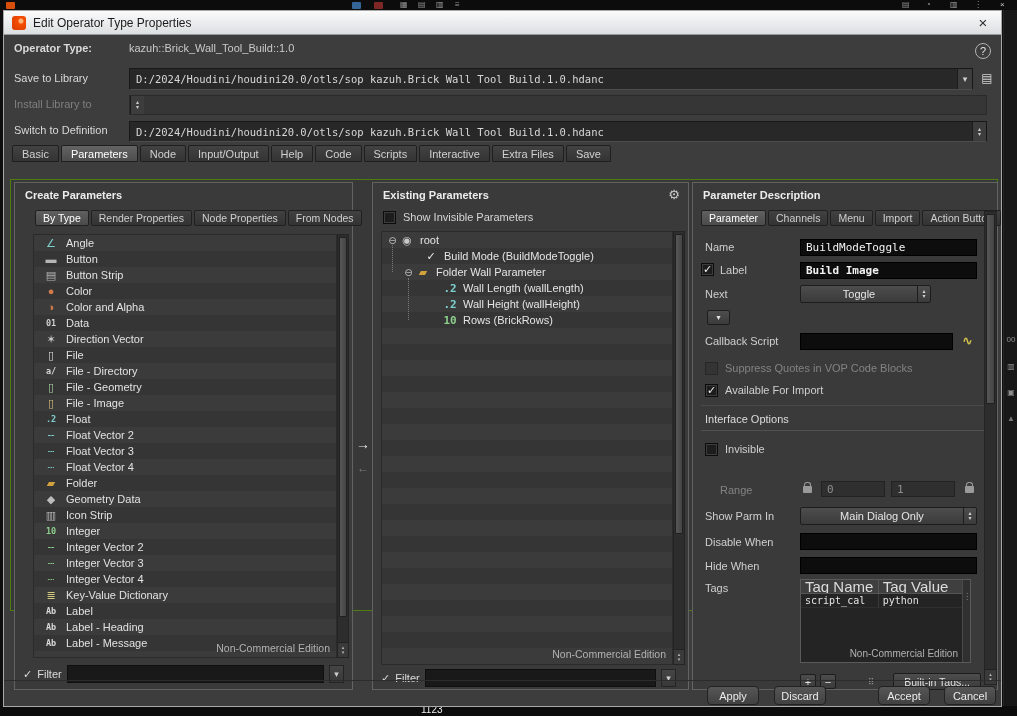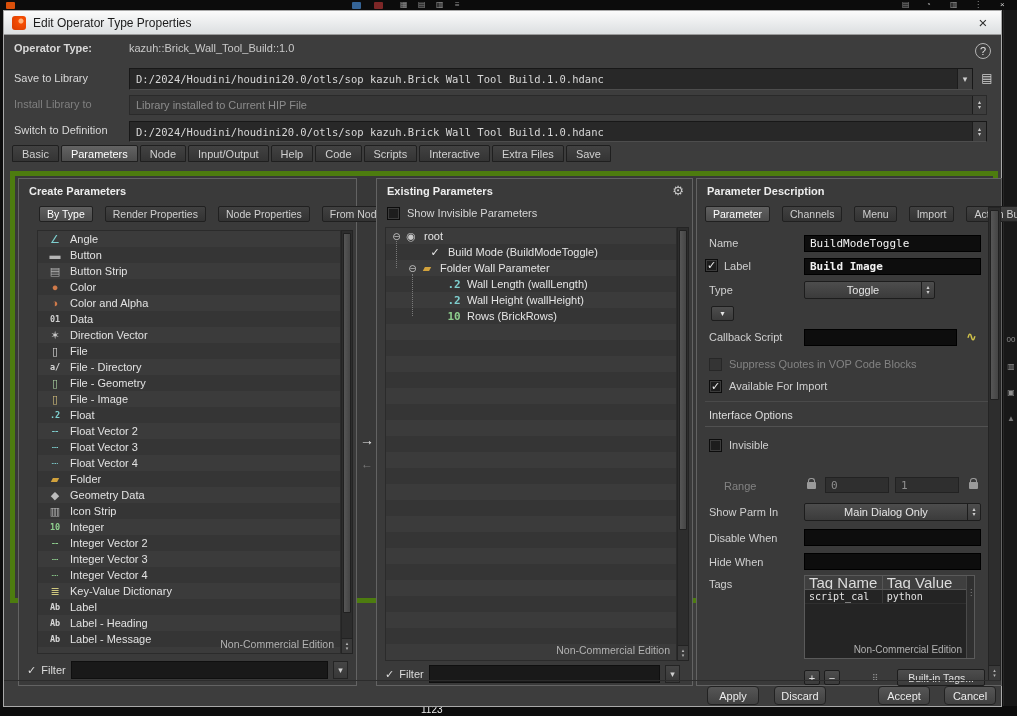--- a/index.html
+++ b/index.html
@@ -33,25 +33,25 @@
   .combo-arrow{width:15px;align-self:stretch;border-left:1px solid #1c1c1c;background:#3d3d3d;display:flex;align-items:center;justify-content:center;font-size:9px;color:#cfcfcf}
   .spinner{width:14px;align-self:stretch;border-left:1px solid #1c1c1c;background:#3d3d3d;display:flex;flex-direction:column;align-items:center;justify-content:center;font-size:6px;line-height:5px;color:#c8c8c8}
   .pathfield.disabled{background:#363636;border-color:#2a2a2a}
   .pathfield.disabled .ftext{color:#8d8d8d;font-family:"Liberation Sans",sans-serif;font-size:11px}
   .side-icon{position:absolute;right:6px;width:16px;height:16px;color:#d2d2d2;font-size:12px;text-align:center}
 
   .tabstrip{position:absolute;left:8px;top:134px;display:flex;gap:2px}
   .tab{height:17px;padding:0 9px;display:flex;align-items:center;background:linear-gradient(#424242,#343434);border:1px solid #1f1f1f;border-radius:2px 2px 0 0;color:#d0d0d0;cursor:pointer;white-space:nowrap}
   .tab.active{background:linear-gradient(#636363,#4d4d4d);color:#ffffff}
 
-  .main-area{position:absolute;left:6px;top:160px;width:988px;height:432px;background:#383838;border:5px solid #4d7c0f}
+  .main-area{position:absolute;left:6px;top:168px;width:988px;height:432px;background:#383838;border:1px solid #4d7c0f}
   .panel{position:absolute;top:2px;height:508px;background:#3a3a3a;border:1px solid #636363}
   .panel-title{position:absolute;left:10px;top:6px;font-weight:bold;color:#ededed;white-space:nowrap}
 
-  .subtabs{position:absolute;display:flex;gap:12px}
+  .subtabs{position:absolute;display:flex;gap:2px}
   .subtab{height:16px;padding:0 7px;display:flex;align-items:center;background:linear-gradient(#414141,#333333);border:1px solid #202020;border-radius:2px;color:#cfcfcf;font-size:10.5px;cursor:pointer;white-space:nowrap}
   .subtab.active{background:linear-gradient(#606060,#4b4b4b);color:#fff}
 
   .list,.tree{position:absolute;background:repeating-linear-gradient(180deg,#3b3b3b 0 16px,#353535 16px 32px);border:1px solid #2b2b2b;overflow:hidden}
   .list-row{height:16px;display:flex;align-items:center;padding-left:8px;gap:6px;cursor:pointer}
   .licon{width:18px;text-align:center;font-size:11px;flex:0 0 18px}
   .texticon{font-family:"DejaVu Sans Mono",monospace;font-size:8.5px;font-weight:bold;letter-spacing:0}
   .llabel{color:#e2e2e2;white-space:nowrap}
 
   .tree-row{height:16px;display:flex;align-items:center;cursor:pointer}
@@ -154,21 +154,20 @@
 
   <span class="hlabel" style="top:61px">Save to Library</span>
   <div class="pathfield" style="top:57px;right:28px">
     <span class="ftext">D:/2024/Houdini/houdini20.0/otls/sop_kazuh.Brick_Wall_Tool_Build.1.0.hdanc</span>
     <span class="combo-arrow">▾</span>
   </div>
   <span class="side-icon" style="top:60px">▤</span>
 
   <span class="hlabel dim" style="top:87px">Install Library to</span>
   <div class="pathfield disabled" style="top:84px;right:14px;height:20px">
-    <span class="ftext">Library installed to Current HIP File</span>
     <span class="spinner">
         <span>▴</span>
         <span>▾</span>
       </span>
   </div>
 
   <span class="hlabel" style="top:113px">Switch to Definition</span>
   <div class="pathfield" style="top:110px;right:14px;height:21px">
     <span class="ftext">D:/2024/Houdini/houdini20.0/otls/sop_kazuh.Brick_Wall_Tool_Build.1.0.hdanc</span>
     <span class="spinner">
@@ -489,21 +488,21 @@
         </div>
 
       <span class="cb checked" style="position:absolute;left:8px;top:80px">
           <i>✓</i>
         </span>
       <span class="plabel" style="left:27px;top:81px">Label</span>
       <div class="dfield" style="left:107px;right:20px;top:79px;font-weight:bold">
           <span>Build Image</span>
         </div>
 
-      <span class="plabel" style="left:12px;top:105px">Type</span>
+      <span class="plabel" style="left:12px;top:105px">Next</span>
       <div class="menubtn" style="left:107px;width:131px;top:102px">
         <span class="mlabel">Toggle</span>
         <span class="mspin">
             <span>▴</span>
             <span>▾</span>
           </span>
       </div>
 
       <div class="menubtn" style="left:14px;width:23px;height:15px;top:127px">
         <span style="font-size:8px">▾</span>

